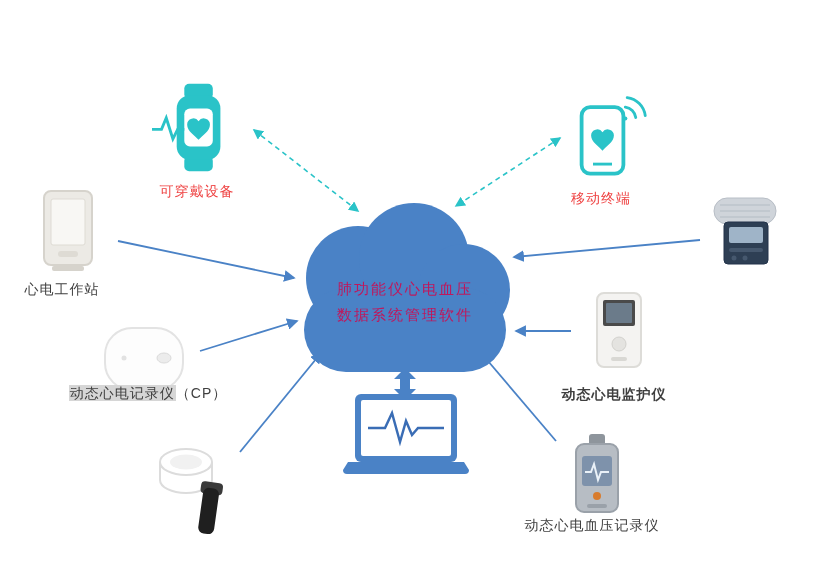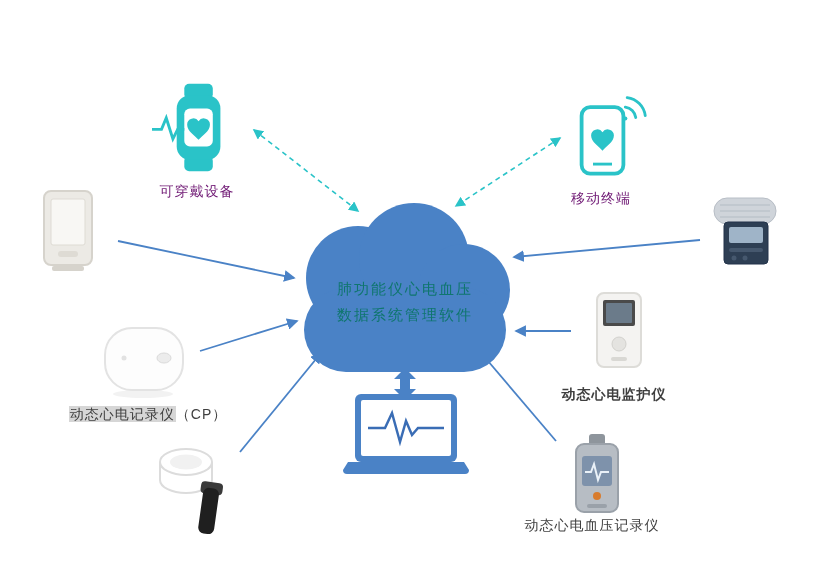--- a/index.html
+++ b/index.html
@@ -6,25 +6,25 @@
   #canvas{
     position:relative;width:816px;height:567px;overflow:hidden;background:#ffffff;
     font-family:"Liberation Sans","DejaVu Sans",sans-serif;
   }
   .abs{position:absolute;}
   svg{display:block;}
   .node-label{
     position:absolute;text-align:center;font-size:14px;color:#3f3f3f;
     letter-spacing:1px;line-height:1.2;white-space:nowrap;
   }
-  .node-label.teal{color:#701a75;}
+  .node-label.teal{color:#ef4444;}
   .hl{background:#d6d6d6;padding:0 1px;}
   #cloud-text{
     position:absolute;left:308px;top:276px;width:194px;text-align:center;
-    color:#0f766e;font-size:15px;line-height:1.75;letter-spacing:2px;white-space:nowrap;
+    color:#be185d;font-size:15px;line-height:1.75;letter-spacing:2px;white-space:nowrap;
   }
   .overlay{position:absolute;left:0;top:0;pointer-events:none;}
 </style>
 </head>
 <body>
 
 <div id="canvas">
 
   <svg class="overlay" width="816" height="567" viewBox="0 0 816 567">
     <defs>
@@ -92,30 +92,31 @@
   <div class="node-label teal" style="left:551px;top:190px;width:100px;">移动终端</div>
 
   <div class="abs" style="left:22px;top:187px;">
     <svg width="90" height="90" viewBox="0 0 90 90">
       <rect x="22" y="4" width="48" height="74" rx="7" fill="#eceae5" stroke="#d6d3cc" stroke-width="2"></rect>
       <rect x="29" y="12" width="34" height="46" rx="2" fill="#f8f7f4" stroke="#dedbd4" stroke-width="1"></rect>
       <rect x="36" y="64" width="20" height="6" rx="3" fill="#dedbd4"></rect>
       <rect x="30" y="79" width="32" height="5" rx="2" fill="#d6d3cc"></rect>
     </svg>
   </div>
+  <div class="node-label" style="left:2px;top:281px;width:120px;">心电工作站</div>
 
   <div class="abs" style="left:97px;top:310px;">
     <svg width="95" height="95" viewBox="0 0 95 95">
       <ellipse cx="46" cy="84" rx="30" ry="4" fill="#f2f2f2"></ellipse>
       <rect x="8" y="18" width="78" height="62" rx="27" fill="#fdfdfd" stroke="#e3e3e3" stroke-width="2"></rect>
       <ellipse cx="67" cy="48" rx="7" ry="5" fill="#ececec" stroke="#dadada" stroke-width="1"></ellipse>
       <circle cx="27" cy="48" r="2.5" fill="#e2e2e2"></circle>
     </svg>
   </div>
-  <div class="node-label" style="left:48px;top:406px;width:200px;"><span class="hl">动态心电记录仪</span><span>（CP）</span></div>
+  <div class="node-label" style="left:48px;top:385px;width:200px;"><span class="hl">动态心电记录仪</span><span>（CP）</span></div>
 
   <div class="abs" style="left:148px;top:438px;">
     <svg width="105" height="105" viewBox="0 0 105 105">
       <path d="M12 24 v18 a26 13 0 0 0 52 0 v-18" fill="#ffffff" stroke="#dcdcdc" stroke-width="2"></path>
       <ellipse cx="38" cy="24" rx="26" ry="13" fill="#ffffff" stroke="#dcdcdc" stroke-width="2"></ellipse>
       <ellipse cx="38" cy="24" rx="16" ry="7.5" fill="#f1f1f1"></ellipse>
       <g transform="rotate(8 61 70)">
         <rect x="50" y="44" width="22" height="12" rx="4" fill="#3a3a3a"></rect>
         <rect x="53" y="50" width="16" height="46" rx="6" fill="#1f1f1f"></rect>
       </g>

